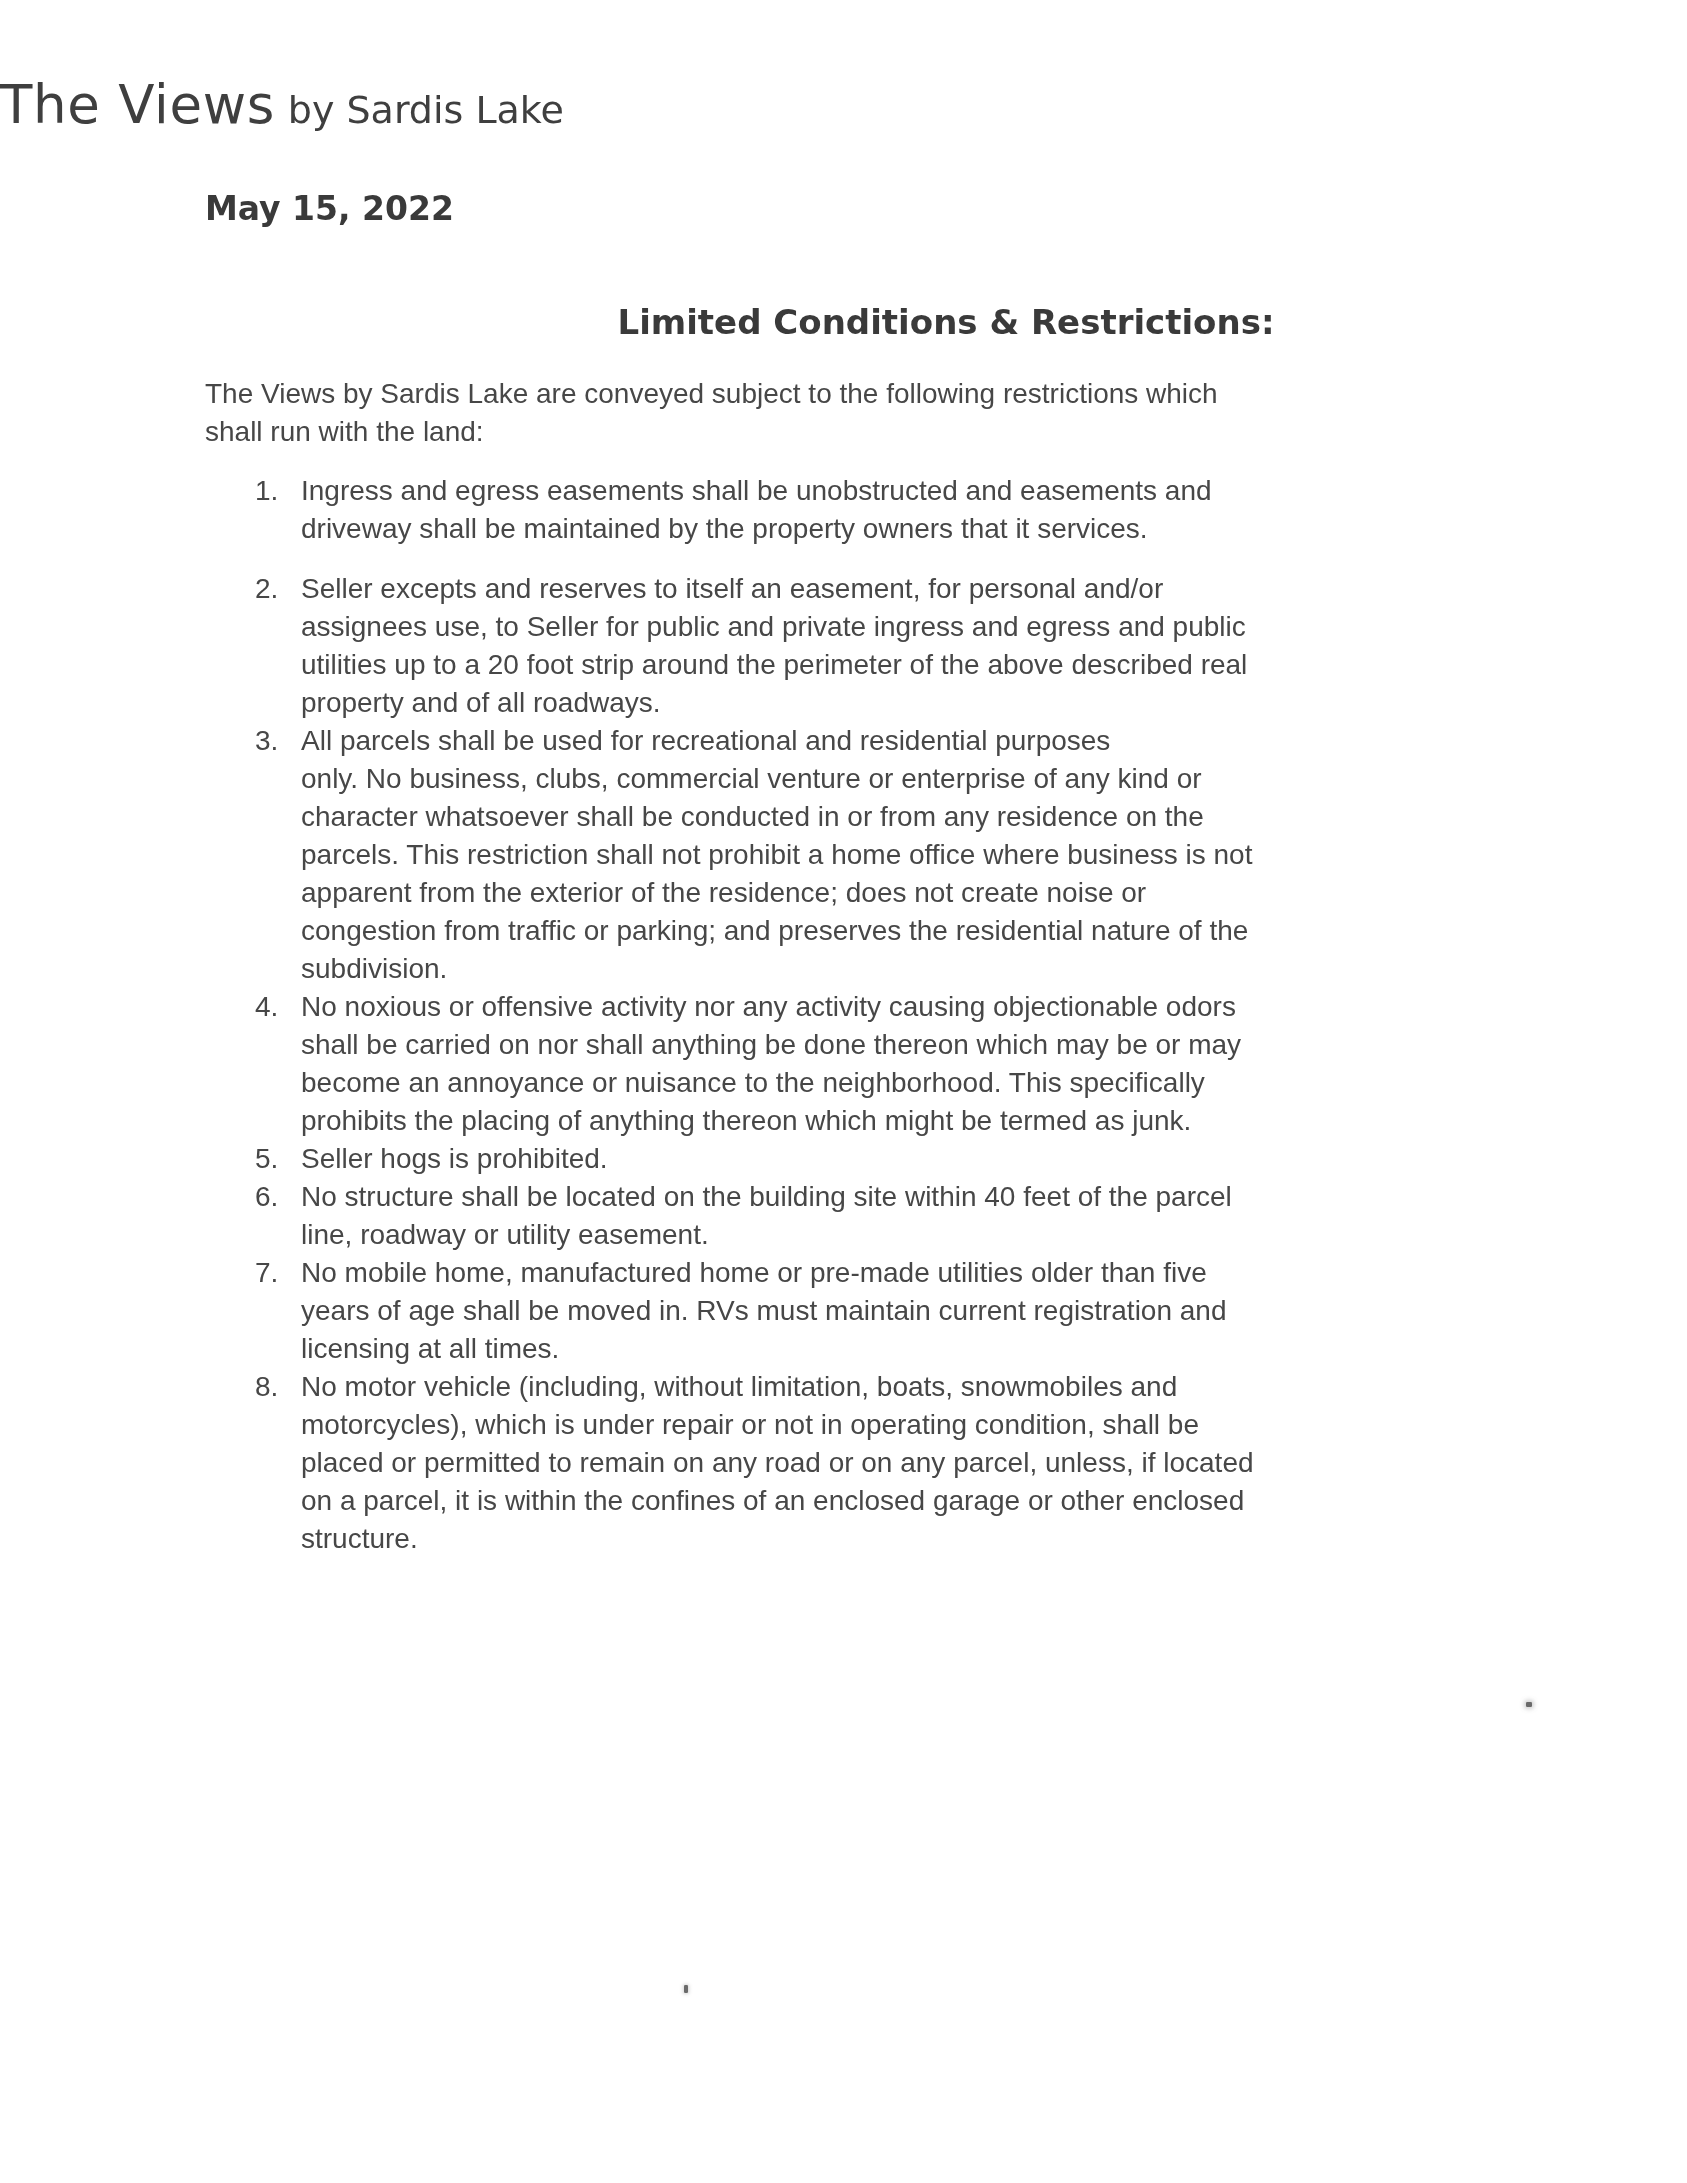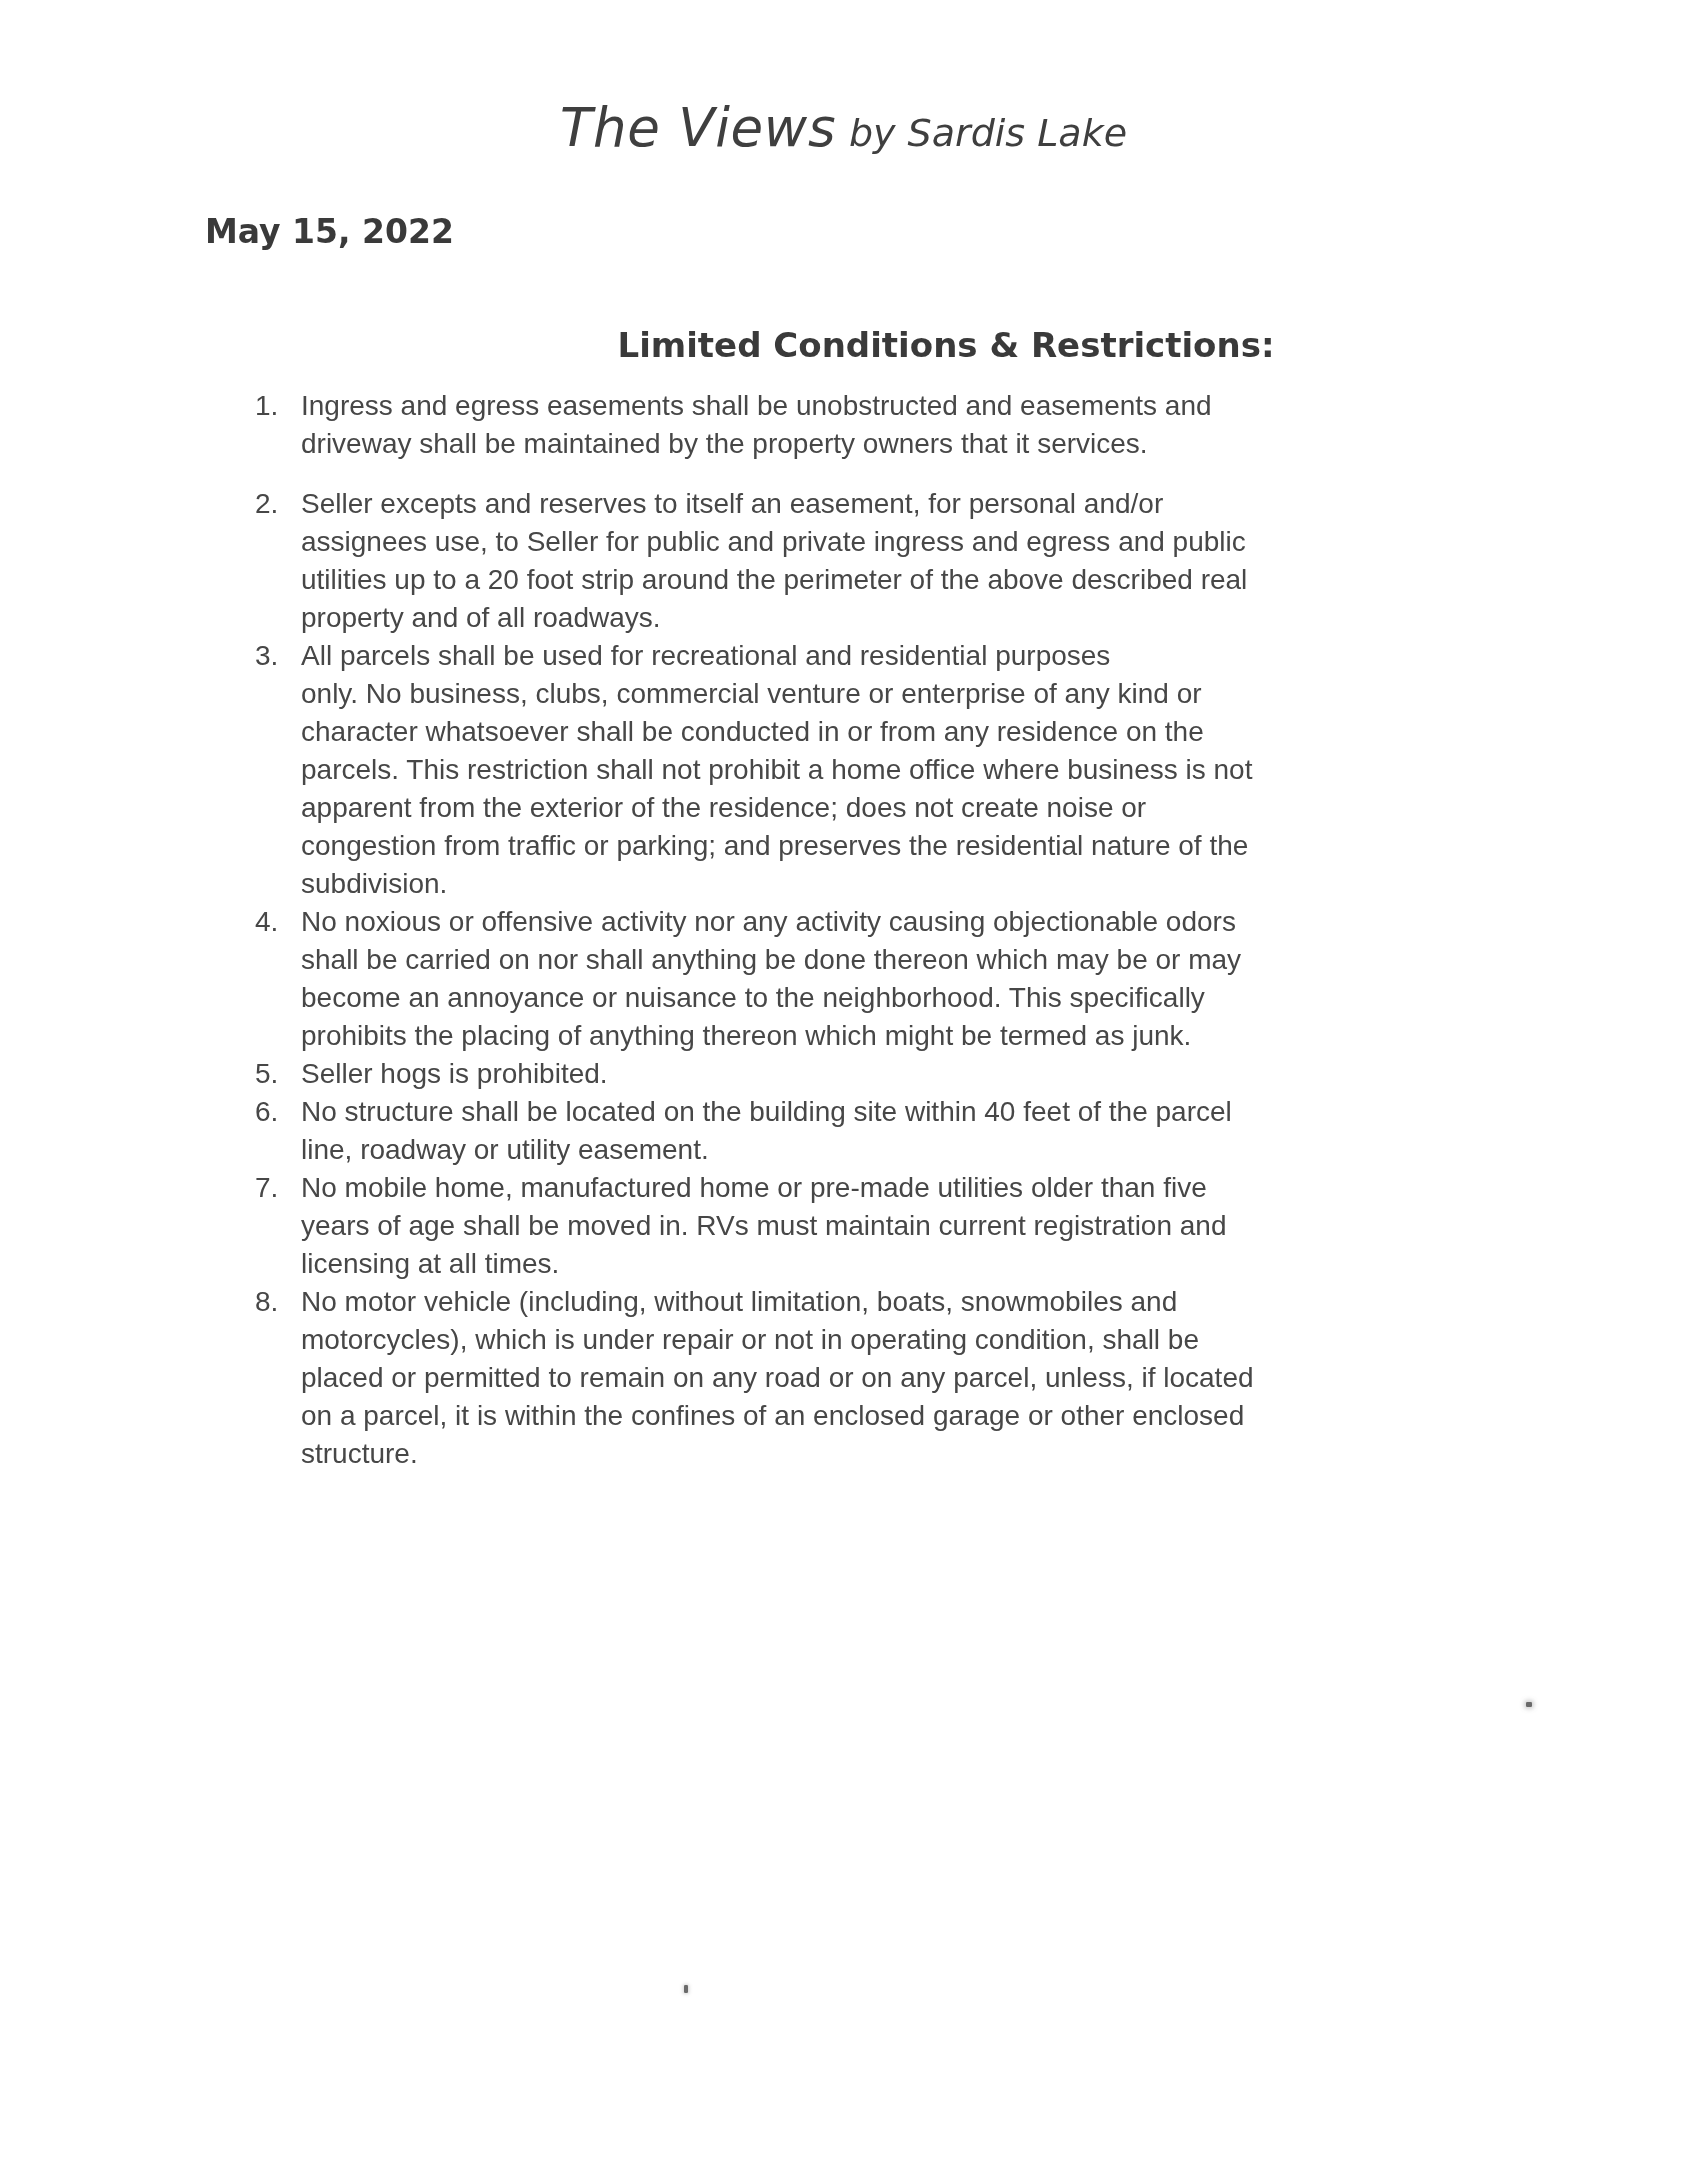--- a/index.html
+++ b/index.html
@@ -9,28 +9,27 @@
   }
   .page {
     position: relative;
     width: 1687px;
     height: 2183px;
     background: #ffffff;
     overflow: hidden;
     font-family: "Liberation Sans", sans-serif;
   }
   .title-block {
-    padding-top: 96px;
+    padding-top: 73px;
     width: 100%;
-    text-align: center;
+    text-align: left;
     color: #3f3f3f;
     font-family: "DejaVu Sans", sans-serif;
     line-height: 1.2;
     white-space: nowrap;
-    font-style: italic;
   }
   .title-main {
     font-size: 53px;
     letter-spacing: 0.7px;
   }
   .title-sub {
     font-size: 38px;
     margin-left: 9.3px;
   }
   .date-heading {
@@ -109,20 +108,22 @@
 
   <div class="title-block">
     <span class="title-main">The Views</span>
     <span class="title-sub">by Sardis Lake</span>
   </div>
 
   <div class="date-heading">May 15, 2022</div>
 
   <div class="section-heading">Limited Conditions &amp; Restrictions:</div>
 
+  <p class="intro">The Views by Sardis Lake are conveyed subject to the following restrictions which
+shall run with the land:</p>
 
   <ol class="restrictions">
     <li>
       <span class="item-number">1.</span>
       <span class="item-text">Ingress and egress easements shall be unobstructed and easements and
 driveway shall be maintained by the property owners that it services.</span>
     </li>
     <li class="gap-before">
       <span class="item-number">2.</span>
       <span class="item-text">Seller excepts and reserves to itself an easement, for personal and/or

